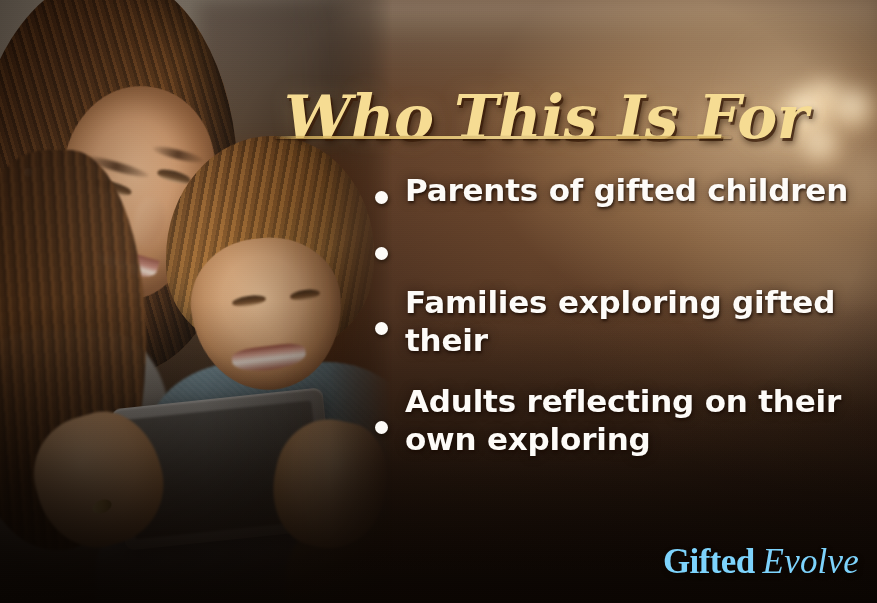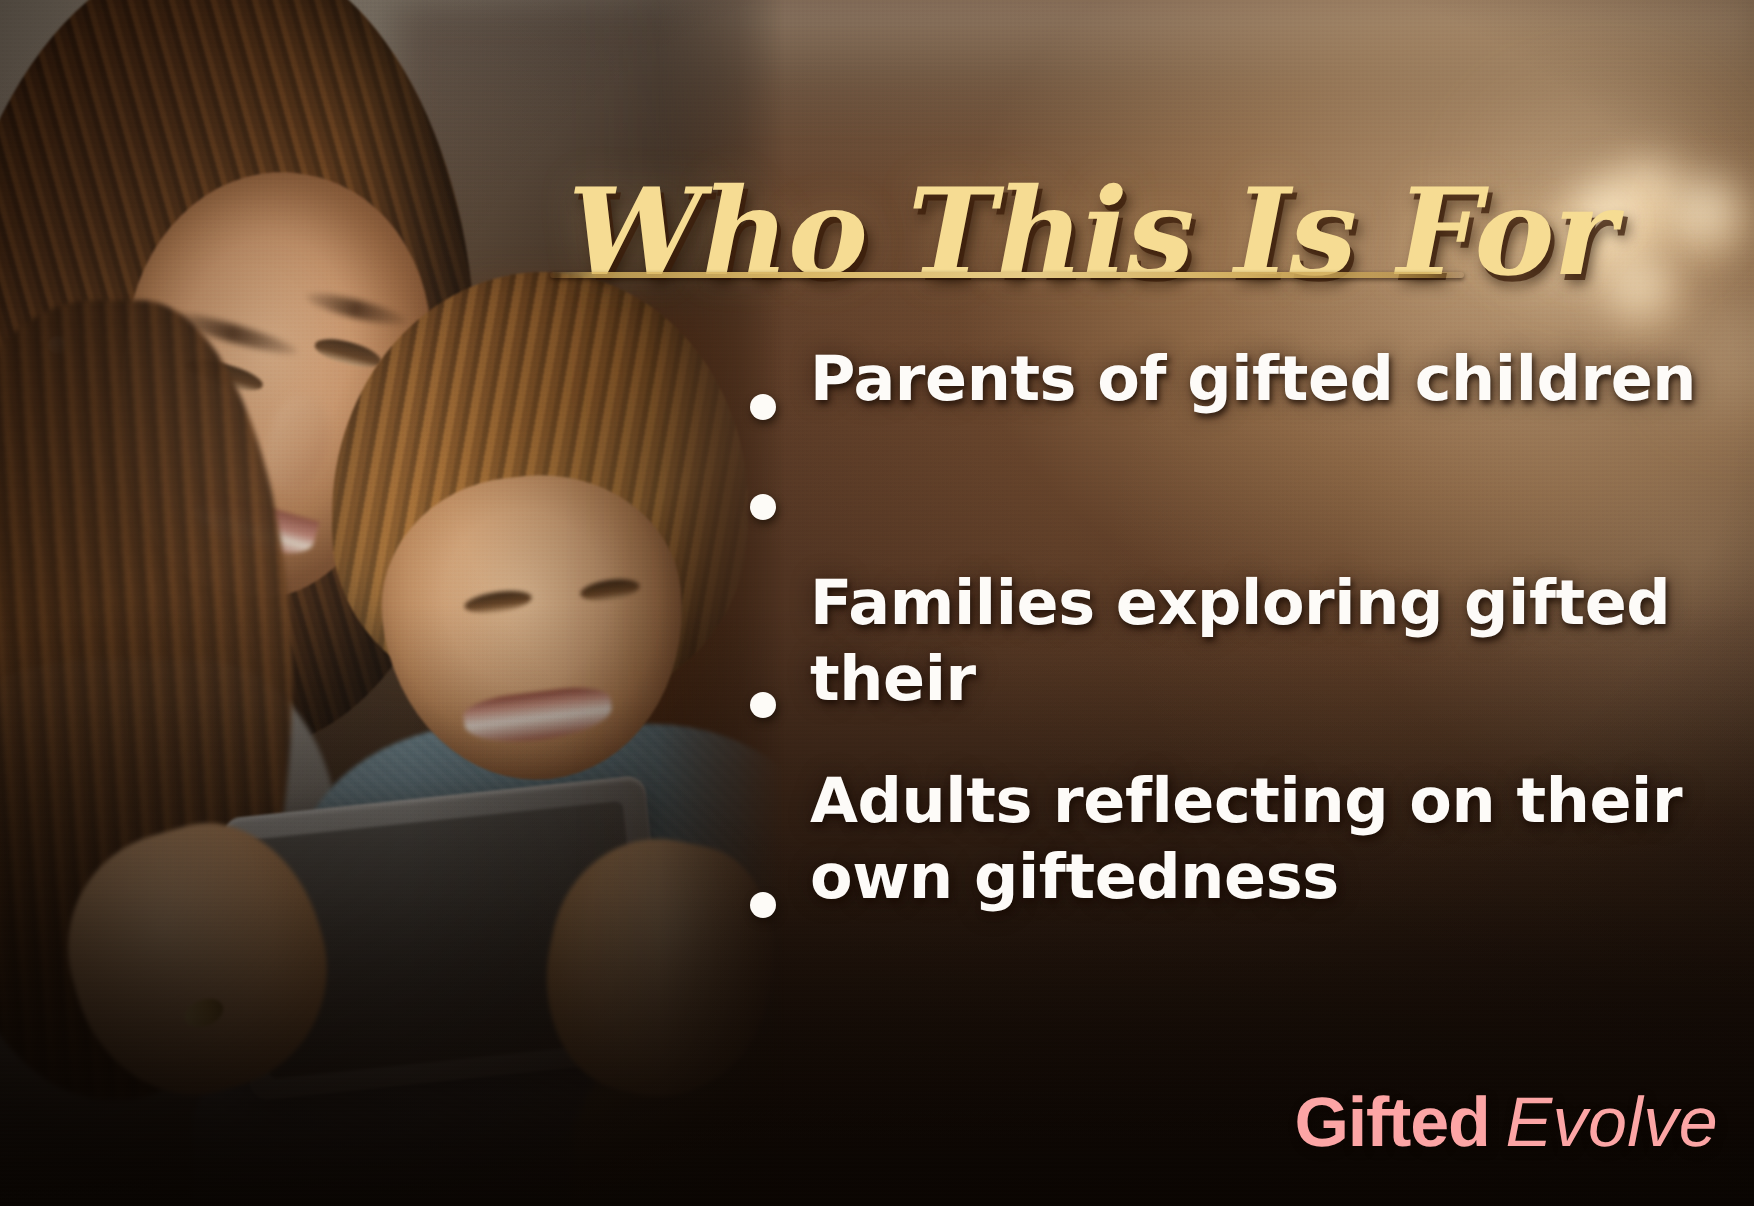--- a/index.html
+++ b/index.html
@@ -383,21 +383,21 @@
   }
 
   .bullets {
     position: absolute;
     left: 100px;
     top: 172px;
     width: 496px;
   }
   .bullet-row {
     display: flex;
-    align-items: flex-end;
+    align-items: center;
     margin-bottom: 24px;
   }
   .bullet-row:last-child { margin-bottom: 0; }
 
   .dot {
     flex: 0 0 auto;
     width: 13px;
     height: 13px;
     border-radius: 50%;
     background: #fdfbf7;
@@ -417,24 +417,24 @@
       1px 2px 3px rgba(26, 12, 4, .78),
       0 0 12px rgba(20, 9, 2, .45);
     max-width: 452px;
   }
 
   
   .logo {
     position: absolute;
     right: 12px;
     bottom: 24px;
-    font-family: Liberation Sans, sans-serif;
+    font-family: Liberation Serif, serif;
     font-size: 35px;
     line-height: 1;
-    color: #fca5a5;
+    color: #7dd3fc;
     white-space: nowrap;
     text-shadow: 1px 2px 5px rgba(12, 6, 2, .85);
   }
   .logo .mark {
     font-weight: bold;
     letter-spacing: -0.6px;
   }
   .logo .word {
     font-weight: normal;
     font-style: italic;
@@ -520,21 +520,21 @@
         <span class="dot"></span>
       </li>
 
       <li class="bullet-row">
         <span class="dot"></span>
         <span class="bullet-text">Families exploring gifted their</span>
       </li>
 
       <li class="bullet-row">
         <span class="dot"></span>
-        <span class="bullet-text">Adults reflecting on their own giftedness</span>
+        <span class="bullet-text">Adults reflecting on their own exploring</span>
       </li>
 
     </ul>
 
     <div class="logo">
       <span class="mark">Gifted</span><span class="word">Evolve</span>
     </div>
 
   </div>
 </div>

